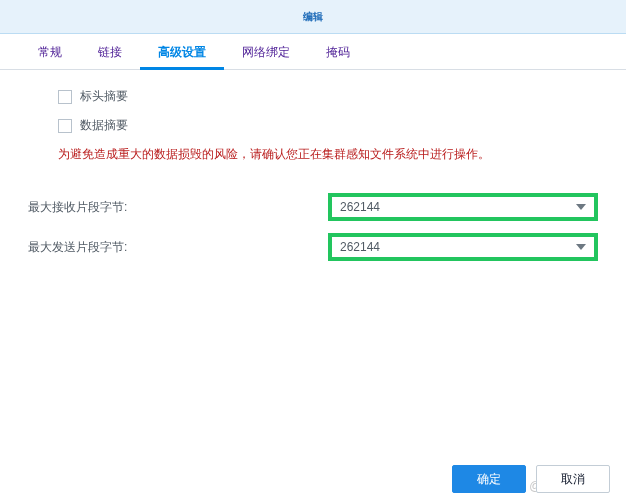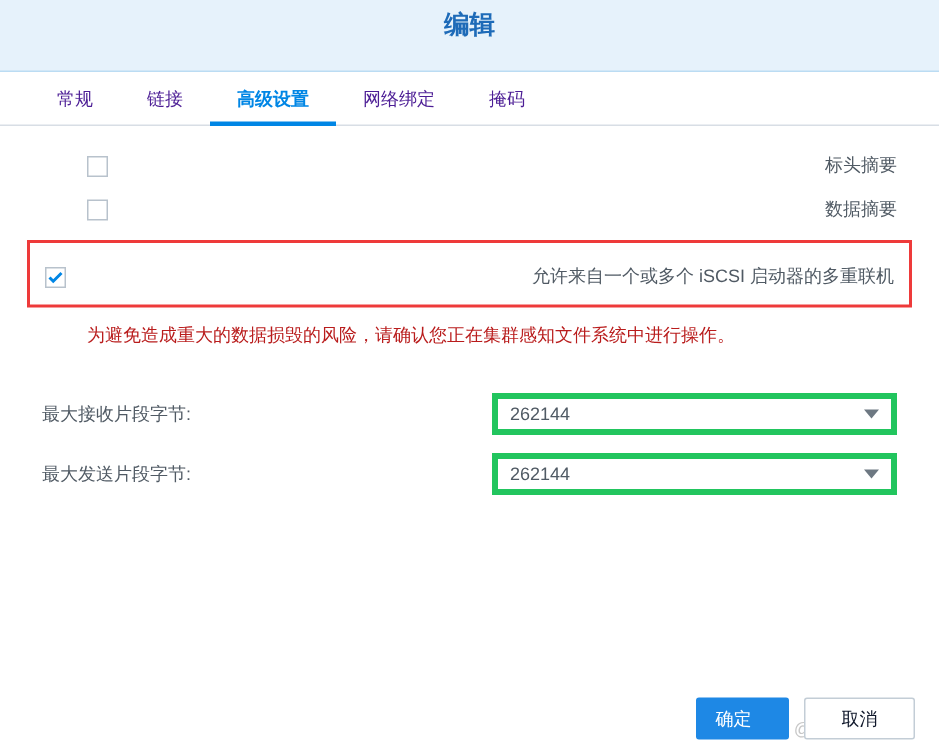--- a/index.html
+++ b/index.html
@@ -1,36 +1,36 @@
 <!DOCTYPE html>
 <html><head>
   <meta charset="utf-8">
   <style>
     * { box-sizing: border-box; margin: 0; padding: 0; }
     body { font-family: "Microsoft YaHei", Arial, sans-serif; font-size: 12px; color: #505a64; background: #fff; width: 626px; height: 503px; position: relative; overflow: hidden; }
-    .title-bar { background: #e6f2fb; border-bottom: 1px solid #bbdcf3; height: 48px; line-height: 34px; text-align: center; color: #1e6bb8; font-size: 17px; font-weight: bold; }
+    .title-bar { background: #e6f2fb; border-bottom: 1px solid #bbdcf3; height: 34px; line-height: 34px; text-align: center; color: #1e6bb8; font-size: 10px; font-weight: bold; }
     .tabs { display: flex; border-bottom: 1px solid #d8dee5; padding: 0 20px; height: 36px; align-items: center; }
     .tab { padding: 0 18px; height: 36px; line-height: 36px; cursor: pointer; color: #4c1d95; }
     .tab.active { color: #0086e5; border-bottom: 3px solid #0086e5; font-weight: bold; }
     .content { padding: 18px 28px 10px 28px; }
     .group-label { margin-bottom: 10px; }
     .indent { padding-left: 30px; }
-    .checkbox-row { display: flex; align-items: center; margin-bottom: 12px; justify-content: space-between; }
+    .checkbox-row { display: flex; align-items: center; margin-bottom: 12px; }
     .checkbox { width: 14px; height: 14px; border: 1px solid #b8c2cc; background: #fff; margin-right: 8px; display: inline-flex; align-items: center; justify-content: center; cursor: pointer; }
     .checkbox svg { display: none; }
     .checkbox.checked svg { display: block; }
     .highlight-box { border: 2px solid #ee3a3a; padding: 14px 10px 10px 10px; margin: 12px -10px 10px -10px; }
     .warning { color: #b91c1c; margin: 6px 0 30px 30px; }
     .row { display: flex; align-items: center; margin-bottom: 12px; }
     .row-label { width: 300px; }
     .select { flex: 1; border: 4px solid #22c55e; height: 28px; display: flex; align-items: center; justify-content: space-between; padding: 0 8px; cursor: pointer; background: #fff; }
     .select .chev { border-left: 5px solid transparent; border-right: 5px solid transparent; border-top: 6px solid #6d7882; width: 0; height: 0; }
     .footer { position: absolute; bottom: 10px; right: 16px; display: flex; gap: 10px; align-items: center; }
     .btn { height: 28px; padding: 0 24px; border: 1px solid #c3cdd6; background: #fff; cursor: pointer; font-size: 12px; color: #0f172a; border-radius: 2px; display: inline-flex; align-items: center; }
-    .btn.primary { background: #1e88e5; border-color: #1e88e5; color: #fff; padding-left: 12px; }
+    .btn.primary { background: #1e88e5; border-color: #1e88e5; color: #fff; }
     .watermark { position: absolute; bottom: 8px; right: 30px; color: #c8c8c8; font-size: 12px; pointer-events: none; z-index: 0; }
   </style>
 </head>
 <body>
 
 <div class="title-bar">编辑</div>
 
 <div class="tabs">
   <div class="tab">常规</div>
   <div class="tab">链接</div>
@@ -48,30 +48,20 @@
       <span>标头摘要</span>
     </div>
     <div class="checkbox-row">
       <div class="checkbox">
         
       </div>
       <span>数据摘要</span>
     </div>
   </div>
 
-  <div class="highlight-box">
-    <div class="checkbox-row" style="margin-bottom:0;">
-      <div class="checkbox checked">
-        <svg width="10" height="10" viewBox="0 0 10 10">
-            <path d="M1 5l2.5 2.5L9 2" stroke="#0086e5" stroke-width="2" fill="none"></path>
-          </svg>
-      </div>
-      <span>允许来自一个或多个 iSCSI 启动器的多重联机</span>
-    </div>
-  </div>
 
   <div class="warning">为避免造成重大的数据损毁的风险，请确认您正在集群感知文件系统中进行操作。</div>
 
   <div class="row">
     <div class="row-label">最大接收片段字节:</div>
     <div class="select">
       <span>262144</span>
       <span class="chev"></span>
     </div>
   </div>

